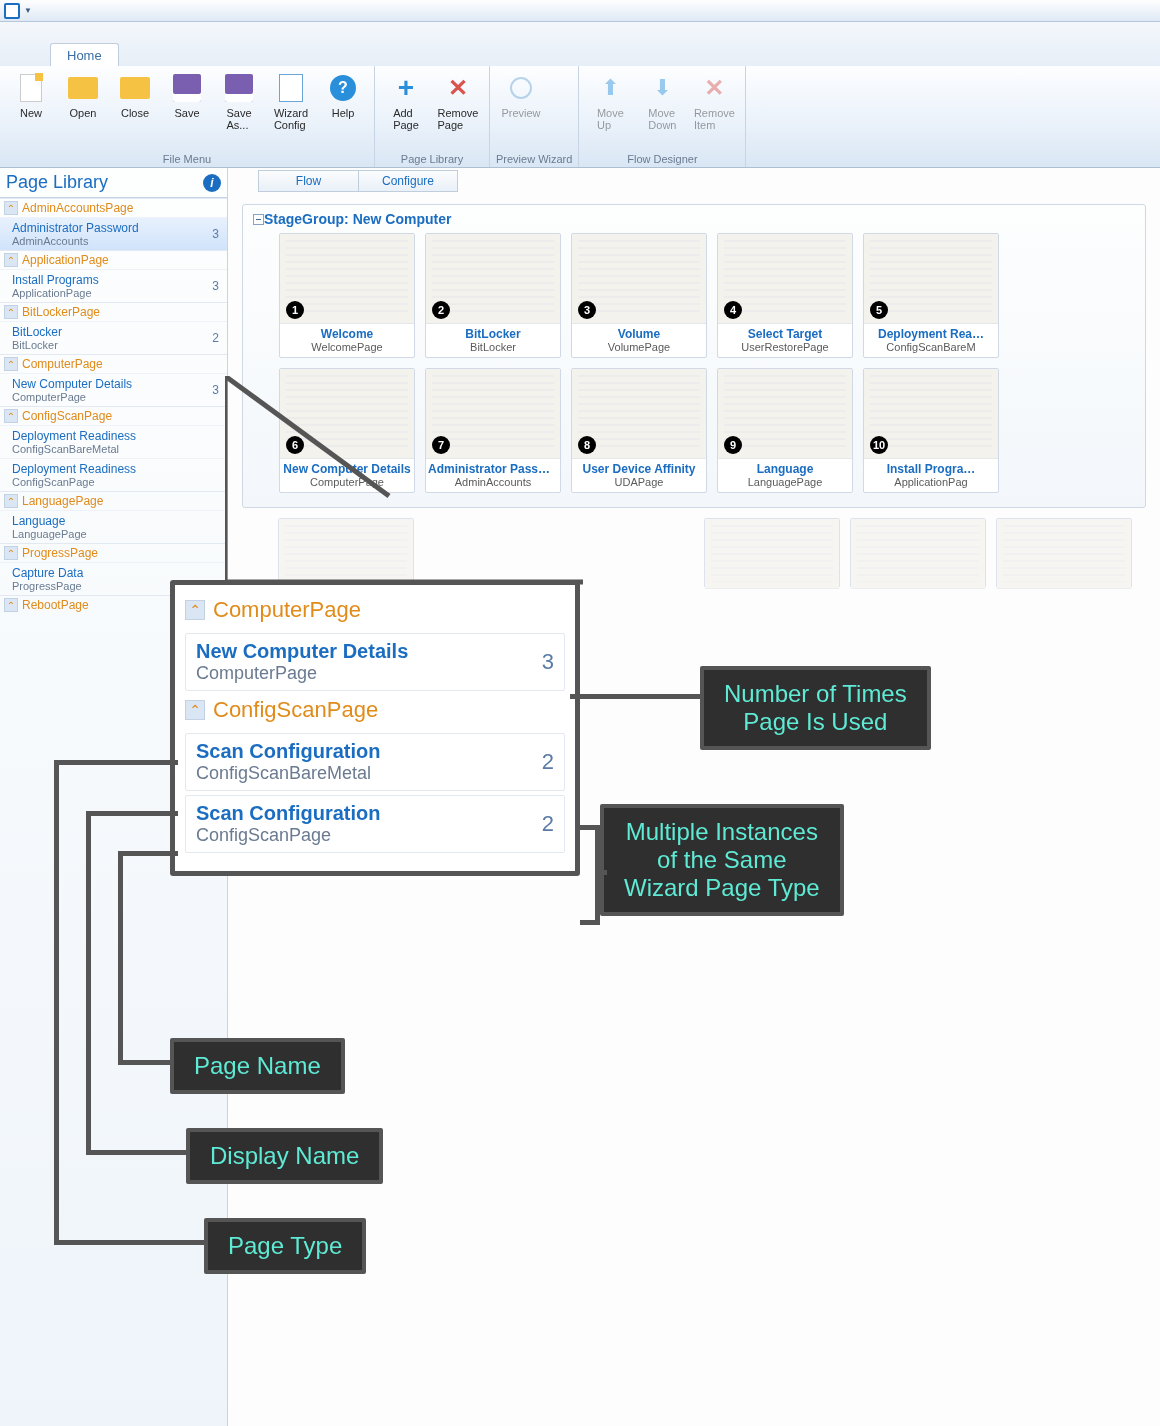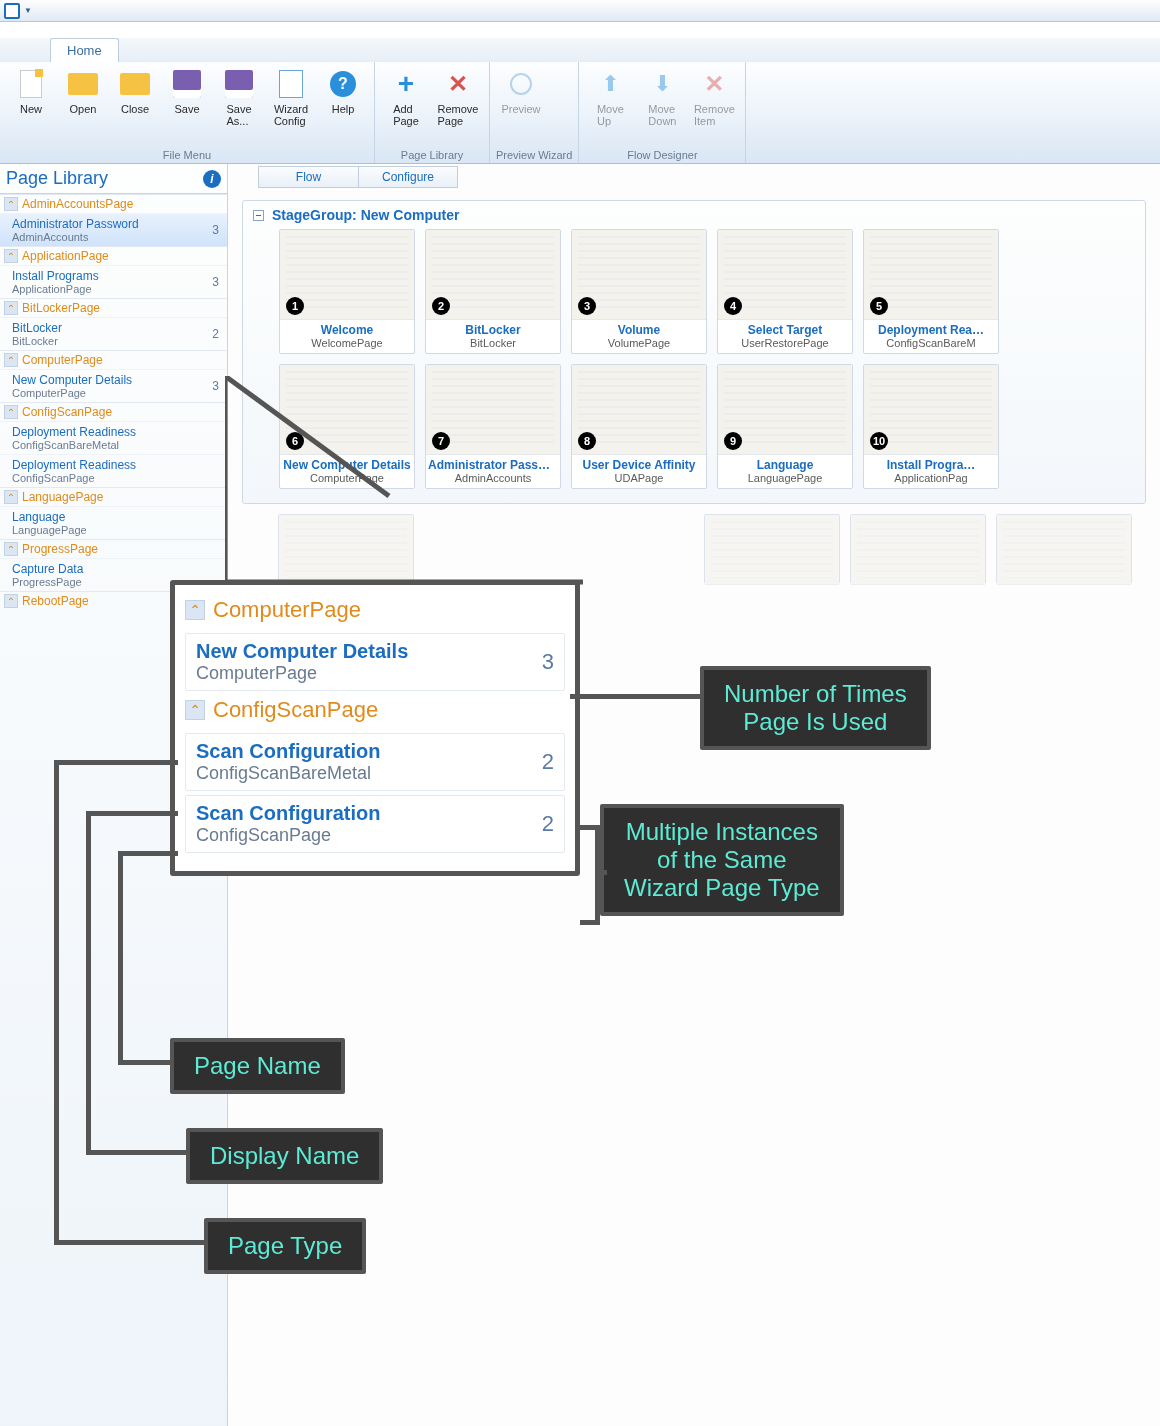--- a/index.html
+++ b/index.html
@@ -3,21 +3,21 @@
 <meta charset="utf-8">
 <style>
 *{box-sizing:border-box;margin:0;padding:0;font-family:"Segoe UI",Tahoma,sans-serif;}
 body{background:#fff;width:1160px;height:1426px;overflow:hidden;position:relative;}
 
 .qa{height:22px;background:linear-gradient(#fefefe,#dfe9f5);border-bottom:1px solid #b7c6da;display:flex;align-items:center;padding:0 4px;gap:4px;}
 .qa-doc{width:16px;height:16px;background:#1b6dc1;border-radius:2px;position:relative;}
 .qa-doc::after{content:"";position:absolute;top:2px;left:2px;right:2px;bottom:2px;background:#fff;}
 .qa-drop{font-size:8px;color:#3b5c85;}
 
-.tabstrip{height:24px;background:linear-gradient(#f4f8fc,#e6eef7);display:flex;padding-left:50px;margin-top:16px;}
+.tabstrip{height:44px;background:linear-gradient(#f4f8fc,#e6eef7);display:flex;align-items:flex-end;padding-left:50px;}
 .rtab{background:#fff;border:1px solid #bfcddd;border-bottom:none;border-radius:3px 3px 0 0;padding:4px 16px 3px;font-size:13px;color:#3b6ea5;}
 
 .ribbon{height:102px;background:linear-gradient(#fdfeff,#e9f1fa 60%,#d9e6f4);border-bottom:1px solid #aebfd4;display:flex;}
 .rgrp{border-right:1px solid #c7d4e4;display:flex;flex-direction:column;padding:2px 6px 0;}
 .rgrp-row{display:flex;gap:2px;flex:1;}
 .rgrp-lbl{text-align:center;font-size:11px;color:#6a7b91;padding-bottom:2px;}
 .rbtn{display:flex;flex-direction:column;align-items:center;justify-content:flex-start;width:50px;padding-top:4px;cursor:pointer;}
 .rbtn-ic{width:32px;height:32px;display:flex;align-items:center;justify-content:center;}
 .rbtn-txt{font-size:11px;color:#2a2a2a;text-align:left;line-height:12px;margin-top:3px;white-space:pre;}
 .dim{opacity:.45;}
@@ -34,21 +34,21 @@
 .pg.sel{background:linear-gradient(#e8f1fd,#d0e3fb);}
 .pg-dn{font-size:12px;color:#1b6dc1;font-weight:normal;}
 .pg-pn{font-size:11px;color:#6a7b91;}
 .pg-ct{position:absolute;right:8px;top:50%;transform:translateY(-50%);font-size:12px;color:#5a7ba5;}
 
 .main{flex:1;background:#fdfdfd;}
 .mtabs{display:flex;padding:2px 30px;gap:0;}
 .mtab{width:100px;text-align:center;font-size:12px;color:#1b6dc1;padding:3px 0;border:1px solid #bfcddd;background:linear-gradient(#fbfcfe,#e9f0f8);}
 .mtab:first-child{border-right:none;}
 .sg{margin:10px 14px;border:1px solid #cfd9e6;border-radius:3px;background:linear-gradient(#fdfefe,#f3f7fb);}
-.sg-hd{display:flex;align-items:center;gap:8px;padding:6px 10px;font-size:14px;color:#1b6dc1;font-weight:bold;}
+.sg-hd{display:flex;align-items:center;padding:6px 10px;font-size:14px;color:#1b6dc1;font-weight:bold;}
 .sg-min{width:11px;height:11px;border:1px solid #8aa3c3;display:flex;align-items:center;justify-content:center;}
 .sg-min::after{content:"";width:5px;height:1px;background:#4a6a94;}
 .stage-lbl{font-size:13px;font-weight:bold;color:#2a2a2a;padding:4px 0 6px 36px;}
 .thumbs{display:flex;flex-wrap:wrap;gap:10px;padding:0 24px 14px 36px;}
 .thumb{width:136px;border:1px solid #d0d9e5;border-radius:2px;background:#fff;position:relative;cursor:pointer;}
 .thumb-img{height:90px;background:#f4f2ec;border-bottom:1px solid #e4e7ec;position:relative;overflow:hidden;}
 .thumb-img::before{content:"";position:absolute;inset:6px;background:repeating-linear-gradient(#ececec 0 2px,transparent 2px 7px);}
 .thumb-num{position:absolute;left:6px;bottom:4px;width:18px;height:18px;border-radius:50%;background:#000;color:#fff;font-size:11px;font-weight:bold;display:flex;align-items:center;justify-content:center;}
 .thumb-dn{text-align:center;font-size:12px;color:#1b6dc1;font-weight:bold;padding:3px 2px 0;white-space:nowrap;overflow:hidden;text-overflow:ellipsis;}
 .thumb-pn{text-align:center;font-size:11px;color:#5a5a5a;padding-bottom:4px;white-space:nowrap;overflow:hidden;text-overflow:ellipsis;}

